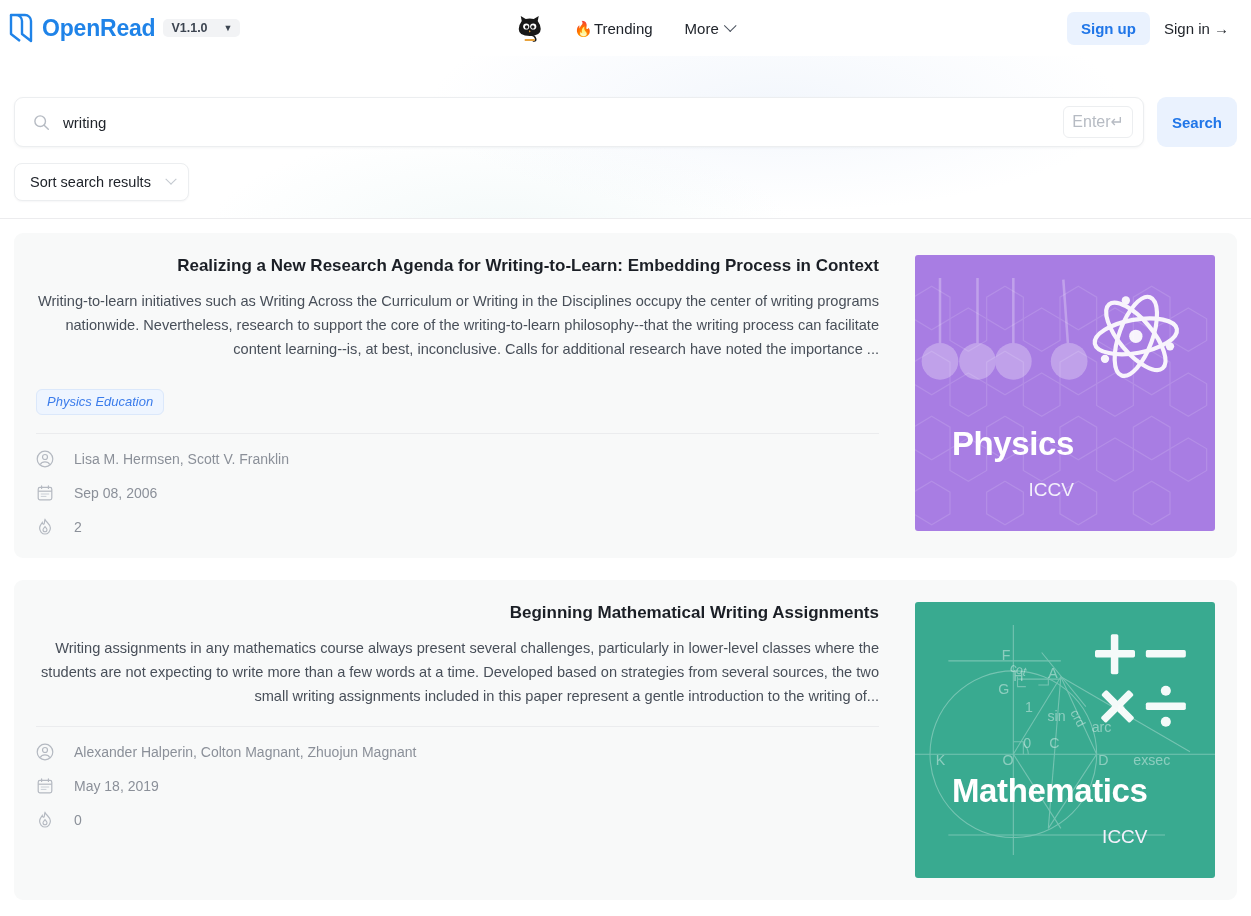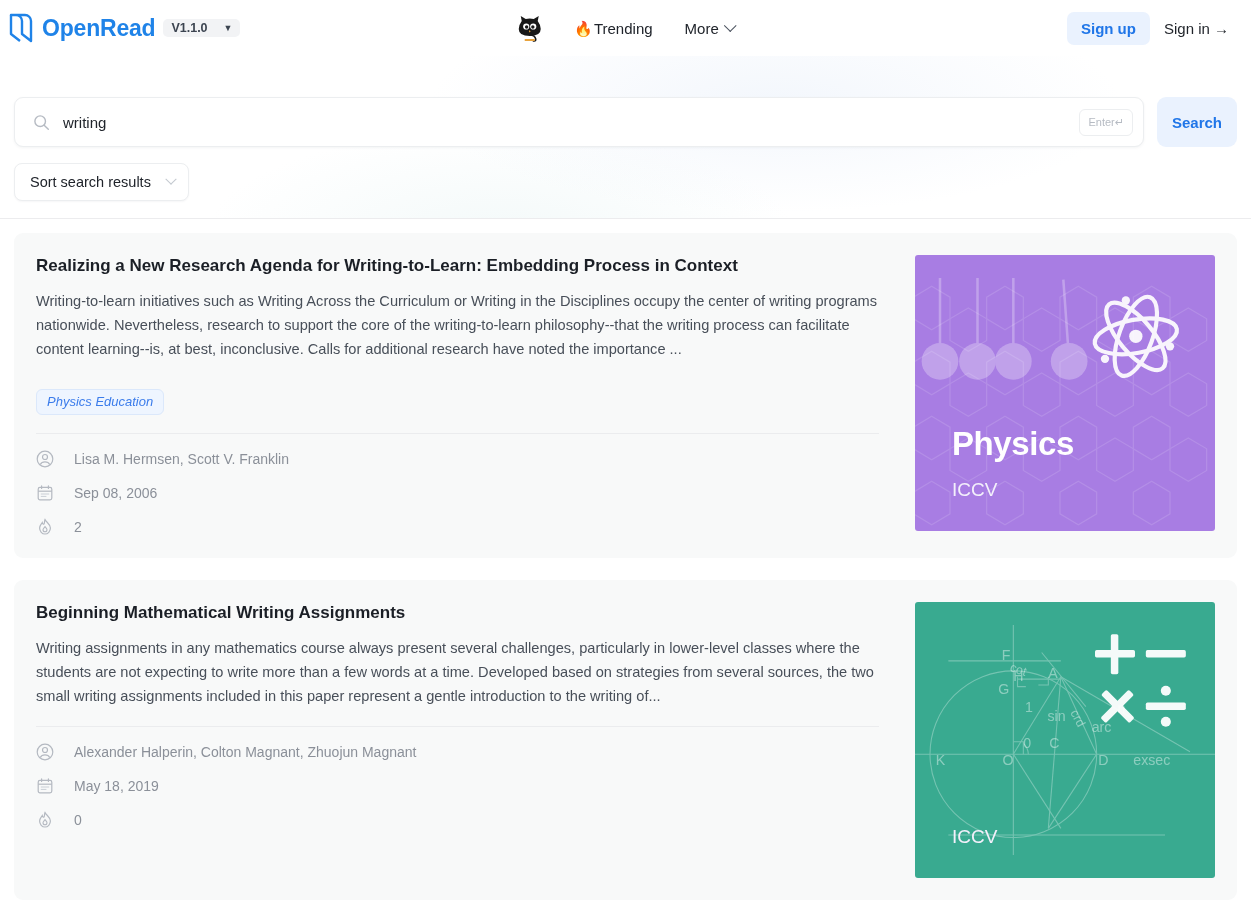--- a/index.html
+++ b/index.html
@@ -137,21 +137,21 @@
     font-size: 15px;
     color: #20242b;
     font-family: inherit;
     background: transparent;
   }
   .search-input::placeholder { color: #b9bec6; }
   .enter-chip {
     border: 1px solid #eceef0;
     border-radius: 6px;
     padding: 7px 8px;
-    font-size: 11px;
+    font-size: 16px;
     color: #b6bbc3;
     display: flex;
     align-items: center;
     gap: 1px;
     line-height: 1;
     flex: none;
   }
   .search-btn {
     width: 80px;
     height: 50px;
@@ -188,20 +188,21 @@
 
   
   .results { padding: 14px 14px 0 14px; }
   .result-card {
     background: #f8f9f9;
     border-radius: 9px;
     display: flex;
     padding: 22px 22px 22px 22px;
     gap: 36px;
     margin-bottom: 22px;
+    text-align: right;
   }
   .card-left { flex: 1; min-width: 0; display: flex; flex-direction: column; }
   .result-title {
     font-size: 17px;
     font-weight: 600;
     color: #1b1f26;
     line-height: 1.3;
     cursor: pointer;
   }
   .result-abstract {
@@ -502,18 +503,19 @@
           <g transform="rotate(45 243 98)">
             <rect x="219" y="93" width="48" height="9" rx="2"></rect>
             <rect x="238" y="74" width="9" height="48" rx="2"></rect>
           </g>
           <rect x="277" y="93" width="48" height="9" rx="2"></rect>
           <circle cx="301" cy="79" r="6"></circle>
           <circle cx="301" cy="116" r="6"></circle>
         </g>
       </svg>
       <div class="thumb-text">
+        <div class="thumb-title">Mathematics</div>
         <div class="thumb-sub">ICCV</div>
       </div>
     </div>
   </div>
 
 </div>
 
 </body></html>

